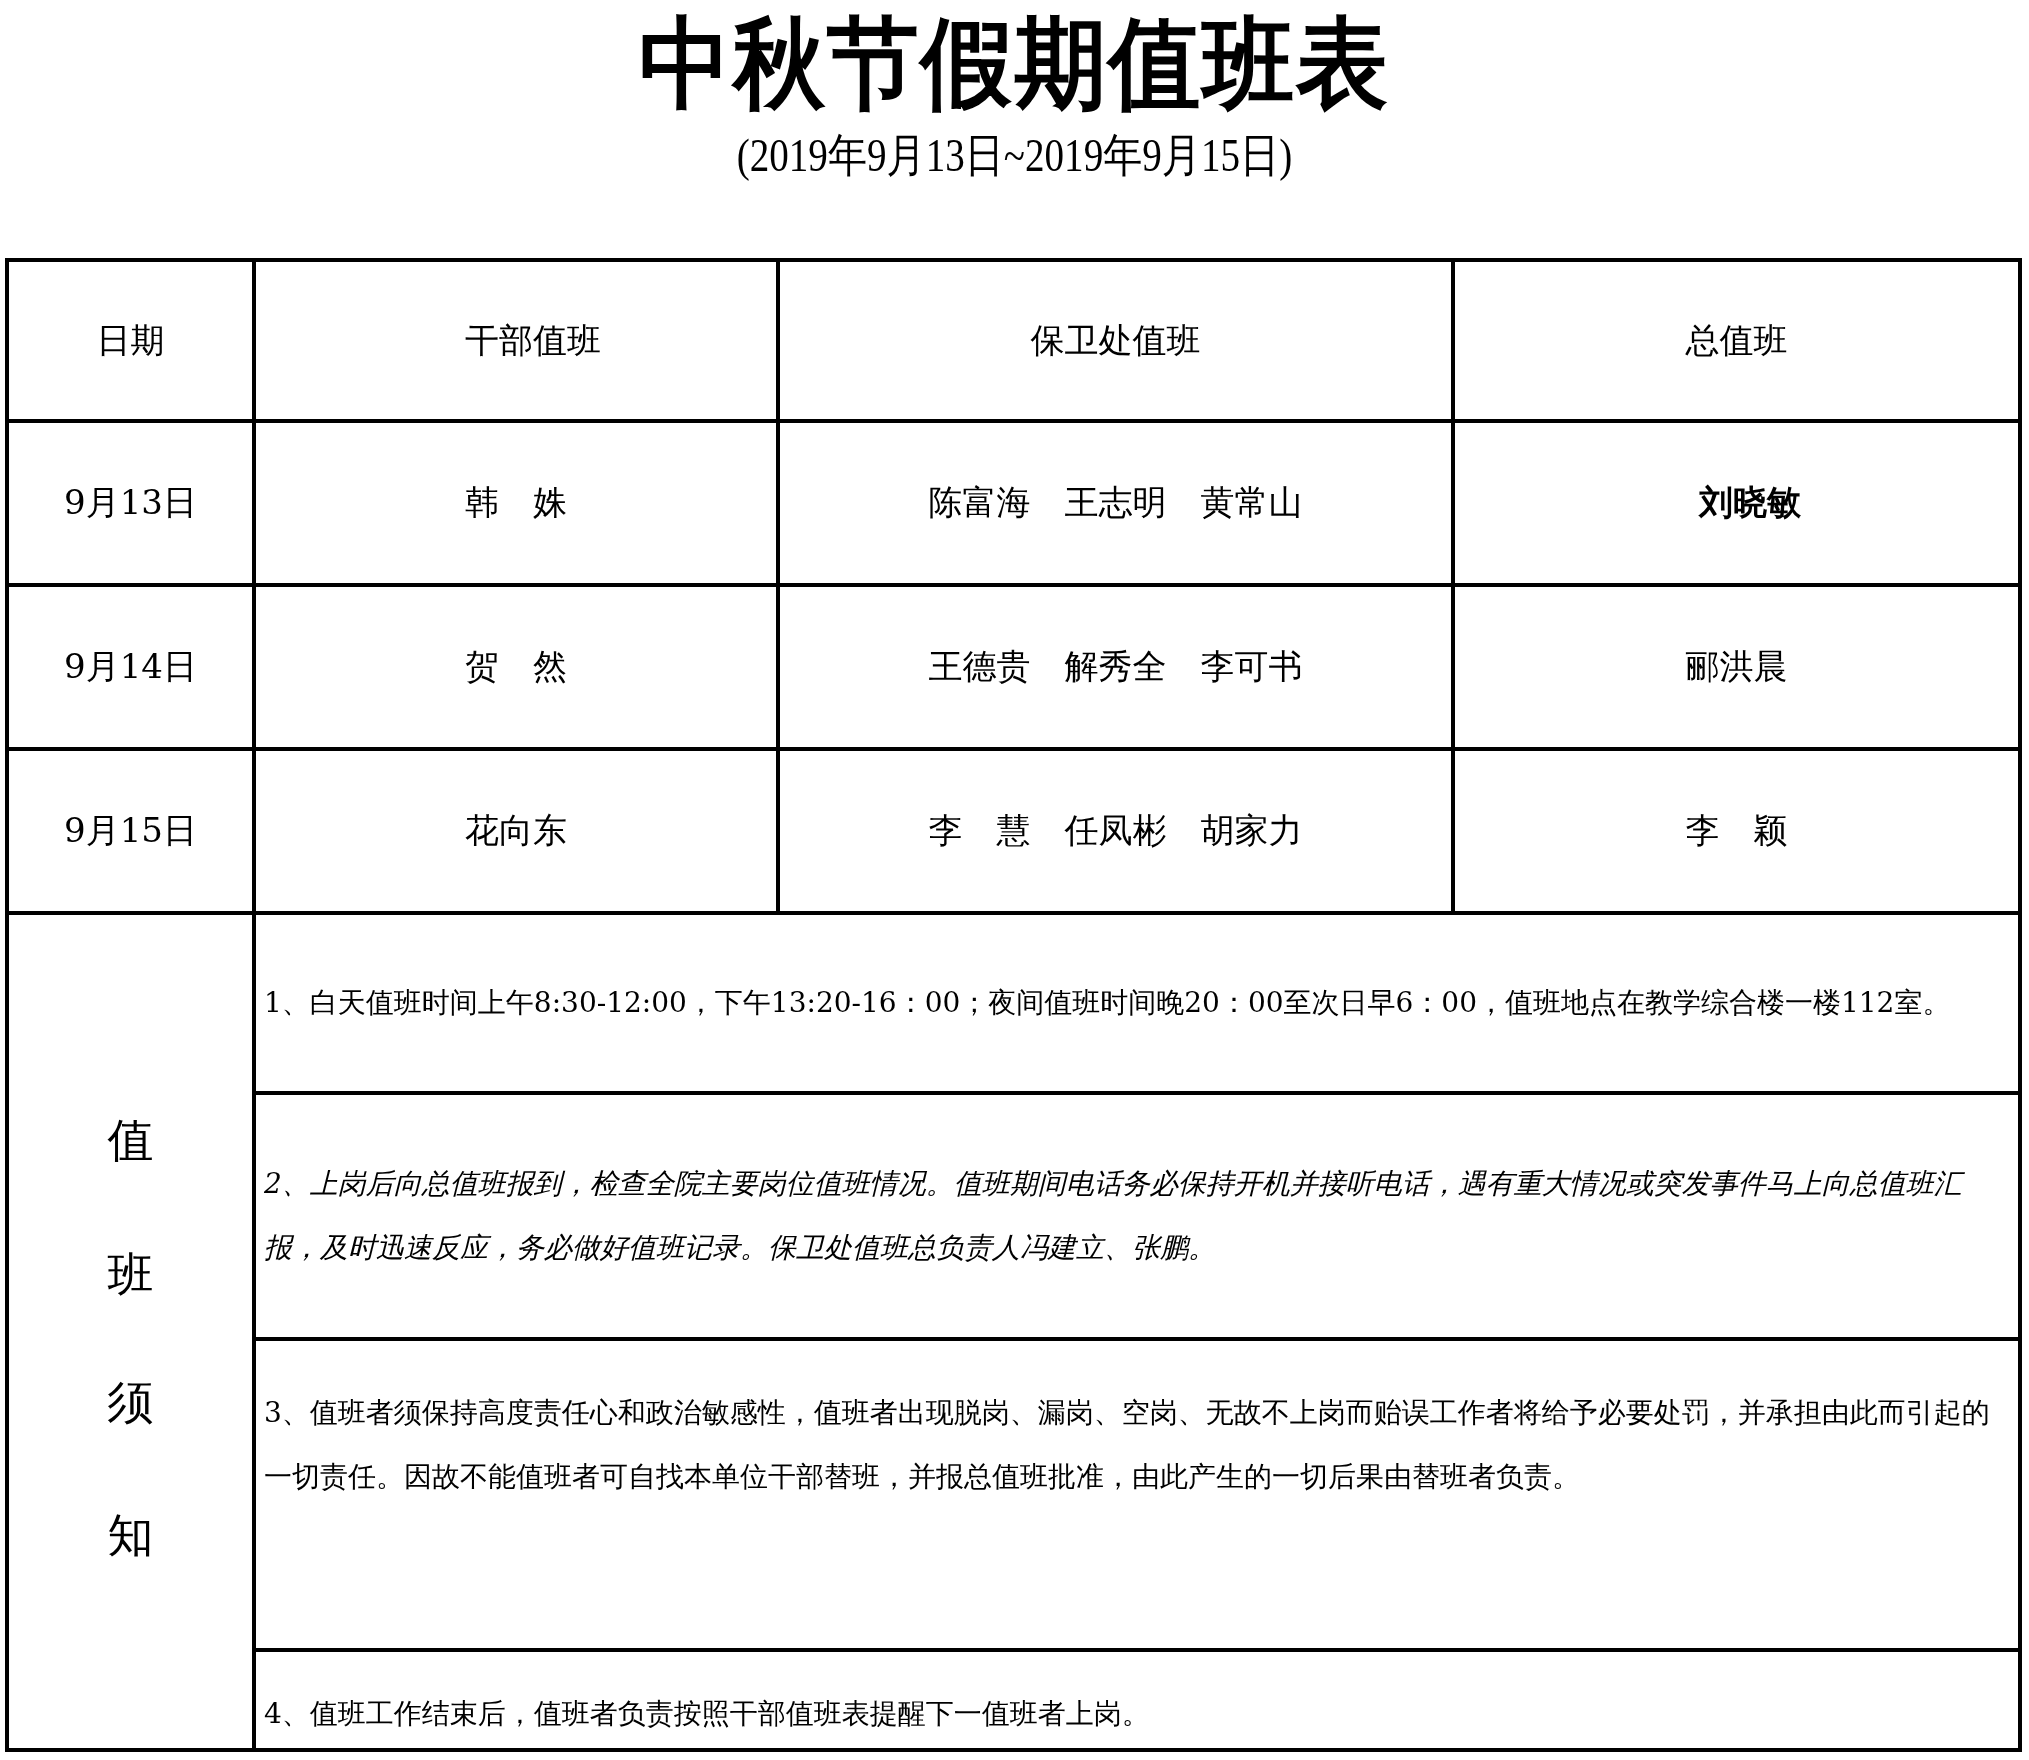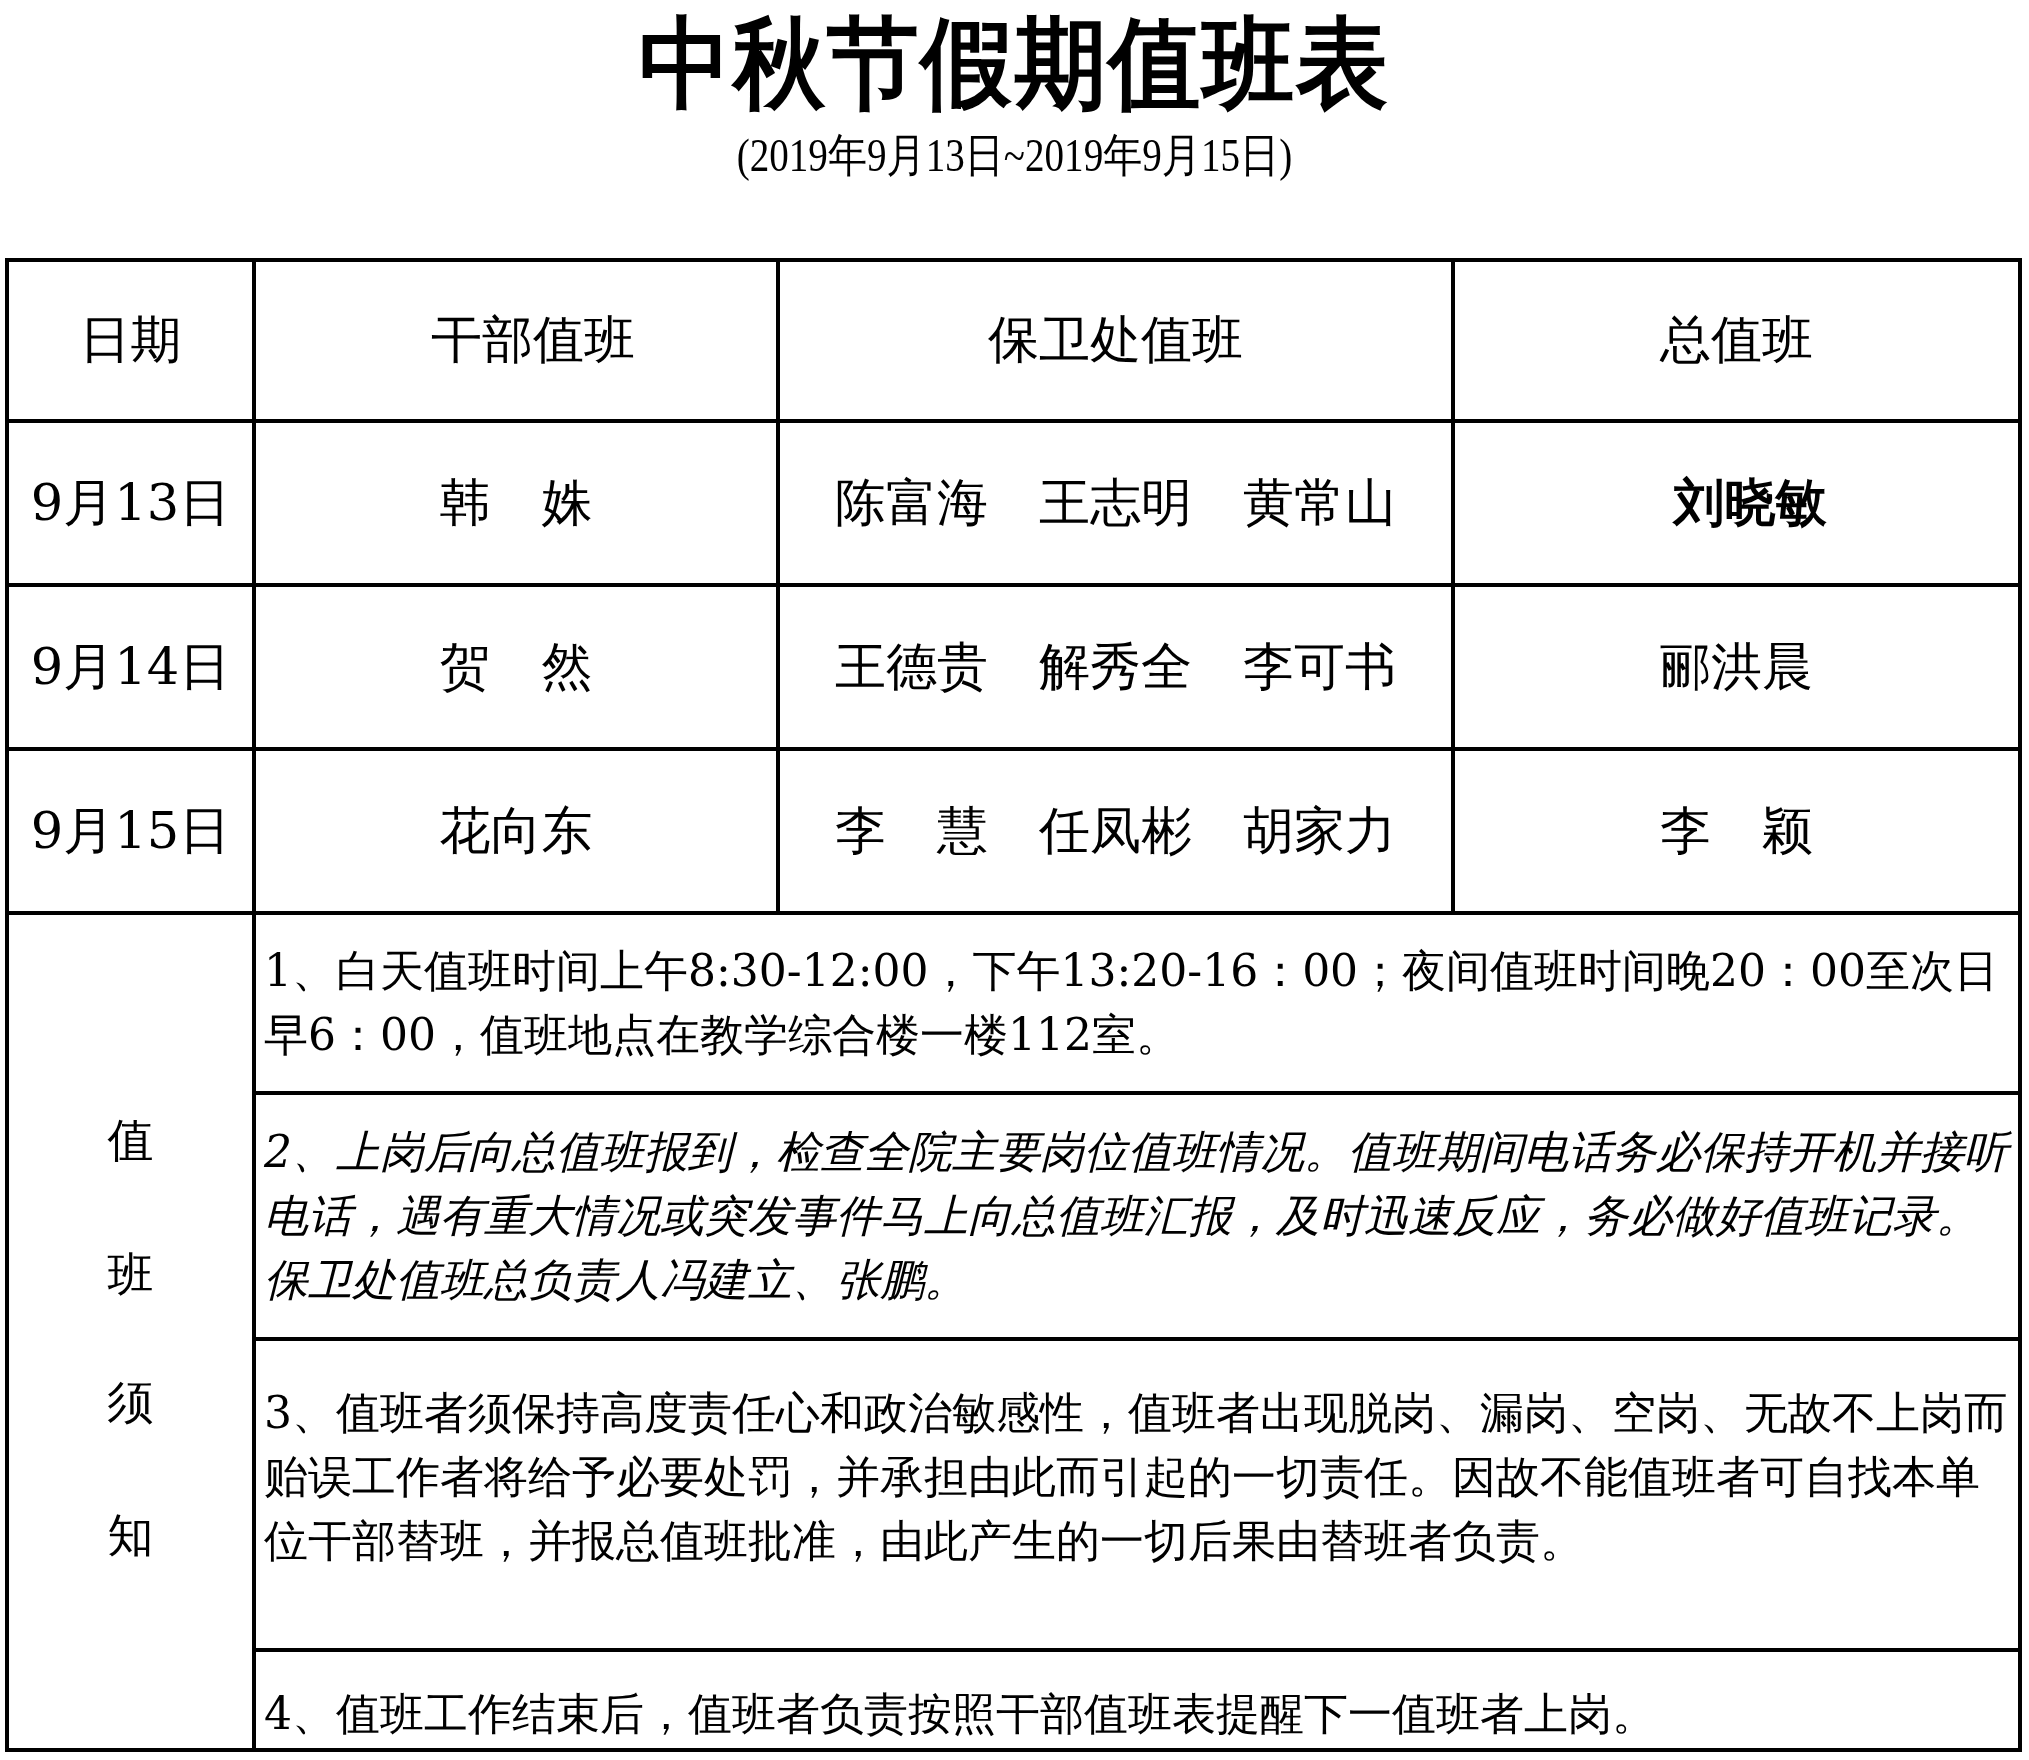--- a/index.html
+++ b/index.html
@@ -8,24 +8,24 @@
   .title { position: absolute; left: 0; top: 4px; width: 2029px; text-align: center;
            font-family: "DejaVu Sans", sans-serif; font-weight: bold;
            font-size: 100px; line-height: 120px; letter-spacing: 2px;
            transform: scaleX(0.92); transform-origin: 1014px 0; }
   .subtitle { position: absolute; left: 0; top: 128px; width: 2029px; text-align: center;
               font-family: "Liberation Serif", serif; font-size: 46px; line-height: 56px;
               transform: scaleX(0.85); transform-origin: 1014px 0; }
   .grid { position: absolute; left: 5px; top: 258px; width: 2017px; height: 1494px;
           border: 4px solid #000; box-sizing: border-box; }
   .cell { position: absolute; box-sizing: border-box; display: flex; align-items: center;
-          justify-content: center; font-size: 51px; white-space: pre; }
+          justify-content: center; font-size: 34px; white-space: pre; }
   .hline { position: absolute; height: 4px; background: #000; }
   .vline { position: absolute; width: 4px; background: #000; }
-  .note { position: absolute; left: 262px; width: 1755px; font-size: 44px; line-height: 64px;
+  .note { position: absolute; left: 262px; width: 1755px; font-size: 28px; line-height: 64px;
           box-sizing: border-box; padding-left: 2px; display: flex; align-items: center; }
   .note span { display: block; }
   .vert { position: absolute; left: 8px; width: 245px; font-size: 46px; text-align: center; }
 </style>
 </head>
 <body>
 
 <div class="title">中秋节假期值班表</div>
 <div class="subtitle">(2019年9月13日~2019年9月15日)</div>
 

